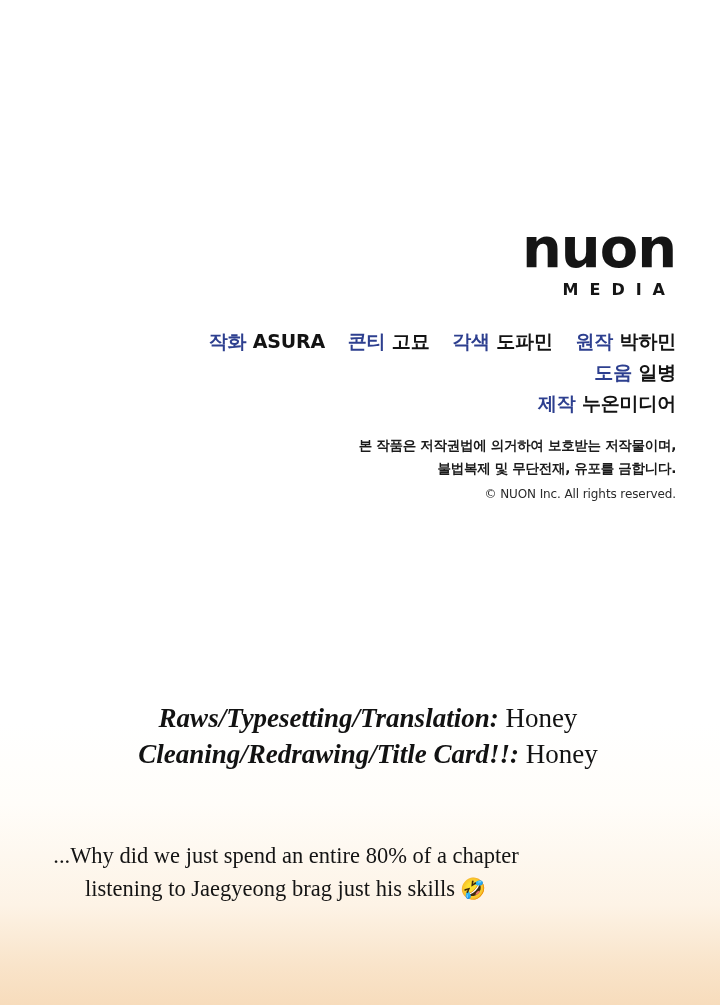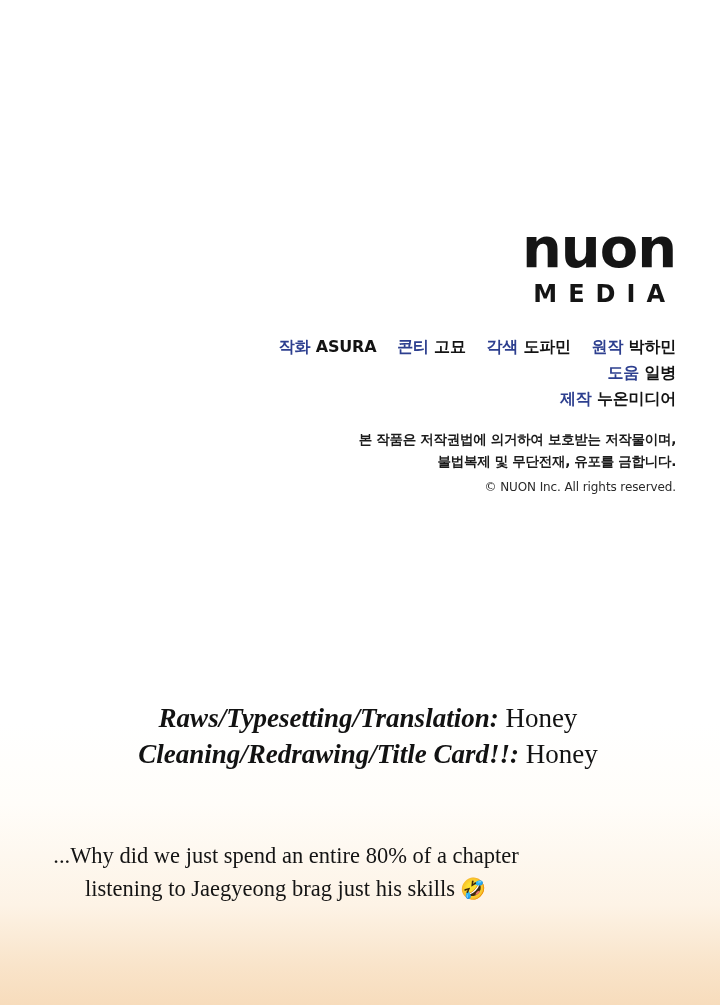--- a/index.html
+++ b/index.html
@@ -47,32 +47,32 @@
     font-size: 56px;
     font-weight: 700;
     letter-spacing: -1px;
     color: #151515;
     line-height: 1;
   }
   .logo-sub {
     display: block;
     margin-top: 6px;
     font-family: "DejaVu Sans", sans-serif;
-    font-size: 24px;
+    font-size: 16px;
     font-weight: 700;
     letter-spacing: 11px;
     color: #151515;
     
     padding-right: 0px;
   }
 
   .staff-line {
     margin-top: 0;
     font-family: "DejaVu Sans", sans-serif;
-    font-size: 16px;
+    font-size: 19px;
     font-weight: 700;
     color: #1b1b1b;
     line-height: 1.62;
     letter-spacing: -0.2px;
   }
   .staff-line.first { margin-top: 28px; }
   .staff-role {
     color: #2d3f8f;
     font-weight: 700;
   }

